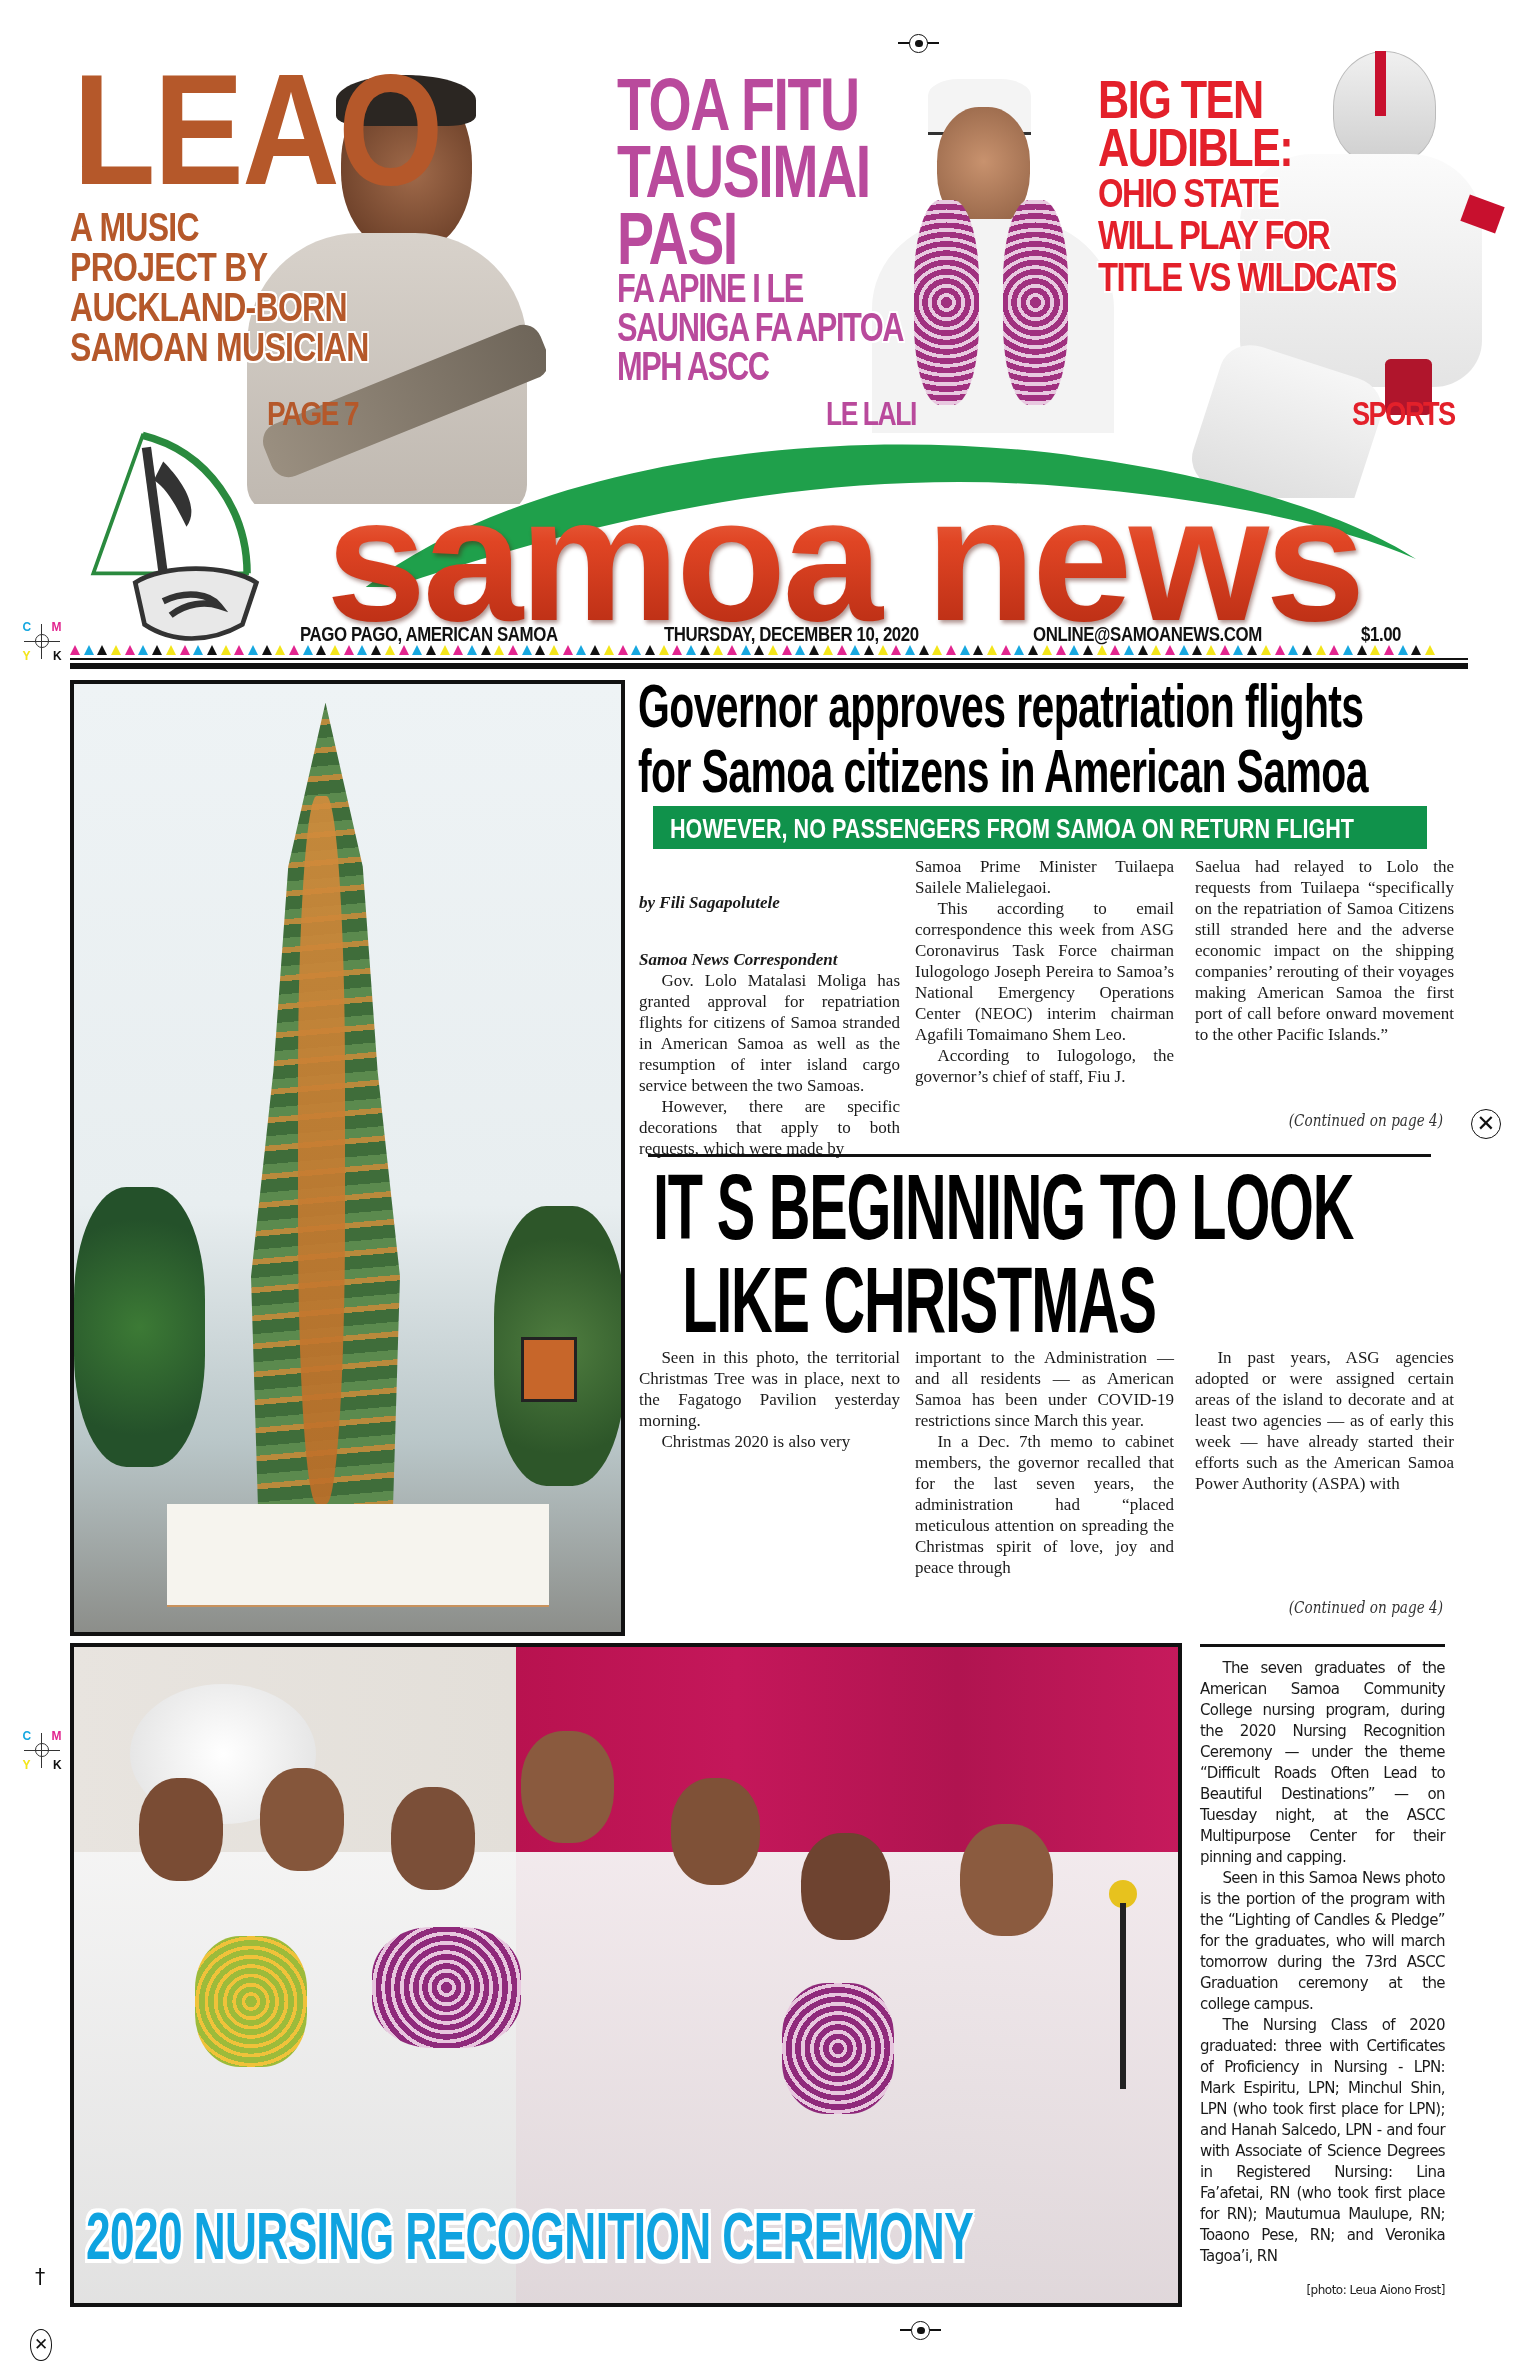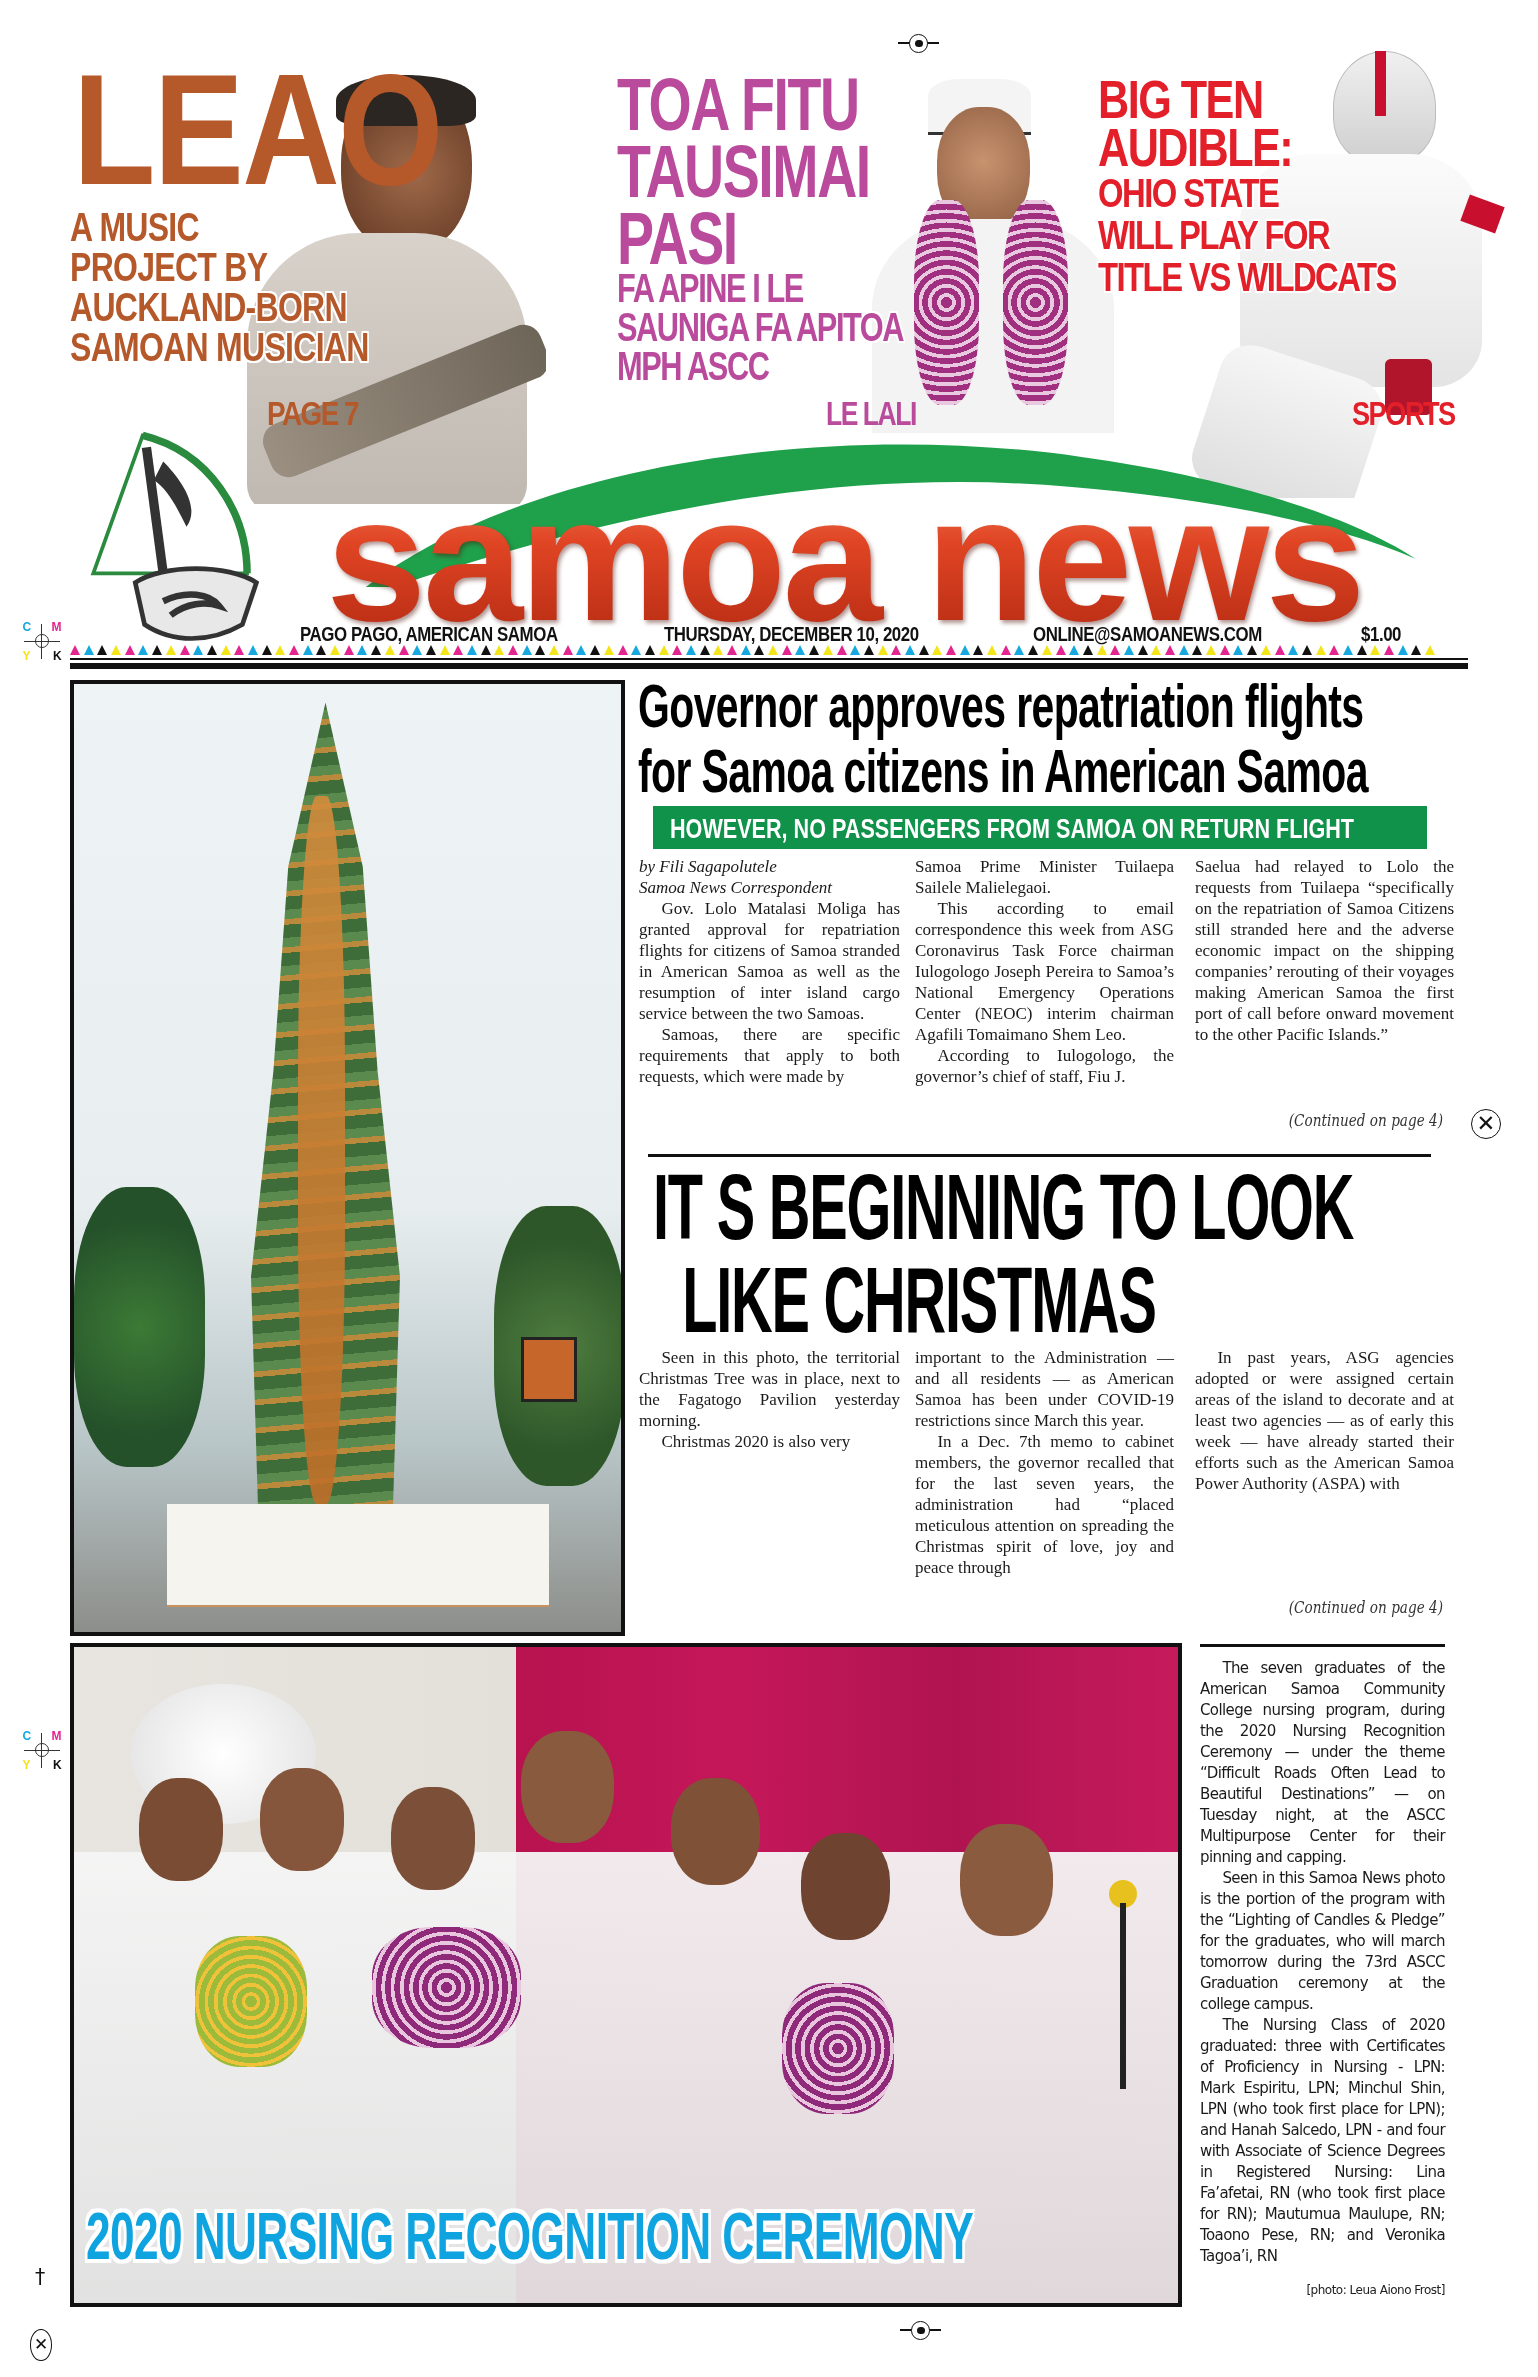--- a/index.html
+++ b/index.html
@@ -32,21 +32,21 @@
     text-shadow: none; filter: drop-shadow(2.8px 3.7px 1.9px rgba(80,20,10,0.45)); }
   .dateline { font-family: "Liberation Sans", sans-serif; font-weight: bold; font-size: 19.6px; letter-spacing: -0.5px; white-space: nowrap; color: #111; transform: scaleX(0.86); transform-origin: left top; }
 
   .tri-row { position: absolute; left: 70px; top: 645px; width: 1398px; height: 11.2px; display: flex; gap: 0; overflow: hidden; }
   .tri { width: 0; height: 0; border-left: 5.1px solid transparent; border-right: 5.1px solid transparent; border-bottom: 10.3px solid #000; margin-right: 3.7px; }
 
   
   .col { position: absolute; font-size: 17px; line-height: 21px; text-align: justify; color: #1a1a1a; }
   .col p { text-indent: 22.4px; }
   .col p.noindent { text-indent: 0; }
-  .byline { font-weight: normal; font-style: italic; text-indent: 0 !important; }
+  .byline { font-weight: bold; font-style: italic; text-indent: 0 !important; margin-top: 36px; }
   .cont { font-style: italic; text-align: right; font-size: 16px; color: #333; font-family: "DejaVu Serif", serif; transform: scaleX(0.85); transform-origin: right top; }
 
   .sans-col { position: absolute; font-family: "DejaVu Sans", sans-serif; font-size: 15px; line-height: 21px; text-align: justify; color: #1a1a1a; letter-spacing: -0.6px; }
   .sans-col p { text-indent: 22.4px; }
 
   .headline { font-family: "Liberation Sans", sans-serif; font-weight: bold; white-space: nowrap; color: #000; transform-origin: left top; }
 </style>
 </head>
 <body>
 
@@ -278,21 +278,21 @@
   <div>for Samoa citizens in American Samoa</div>
 </div>
 <div class="abs" style="left:653px; top:806px; width:774px; height:43px; background:#10924b;">
   <div class="headline" style="position:absolute; left:17px; top:8.4px; color:#fff; font-size:27px; transform:scaleX(0.8);">HOWEVER, NO PASSENGERS FROM SAMOA ON RETURN FLIGHT</div>
 </div>
 
 <div class="col" style="left:639px; top:856px; width:261px;">
   <p class="byline">by Fili Sagapolutele</p>
   <p class="byline">Samoa News Correspondent</p>
   <p>Gov. Lolo Matalasi Moliga has granted approval for repatriation flights for citizens of Samoa stranded in American Samoa as well as the resumption of inter island cargo service between the two Samoas.</p>
-  <p>Samoas, there are specific requirements that apply to both requests, which were made by</p>
+  <p>However, there are specific decorations that apply to both requests, which were made by</p>
 </div>
 <div class="col" style="left:915px; top:856px; width:259px;">
   <p class="noindent">Samoa Prime Minister Tuilaepa Sailele Malielegaoi.</p>
   <p>This according to email correspondence this week from ASG Coronavirus Task Force chairman Iulogologo Joseph Pereira to Samoa’s National Emergency Operations Center (NEOC) interim chairman Agafili Tomaimano Shem Leo.</p>
   <p>According to Iulogologo, the governor’s chief of staff, Fiu J.</p>
 </div>
 <div class="col" style="left:1195px; top:856px; width:259px;">
   <p class="noindent">Saelua had relayed to Lolo the requests from Tuilaepa “specifically on the repatriation of Samoa Citizens still stranded here and the adverse economic impact on the shipping companies’ rerouting of their voyages making American Samoa the first port of call before onward movement to the other Pacific Islands.”</p>
 </div>
 <div class="abs cont" style="left:1212px; top:1111px; width:231px;">(Continued on page 4)</div>

